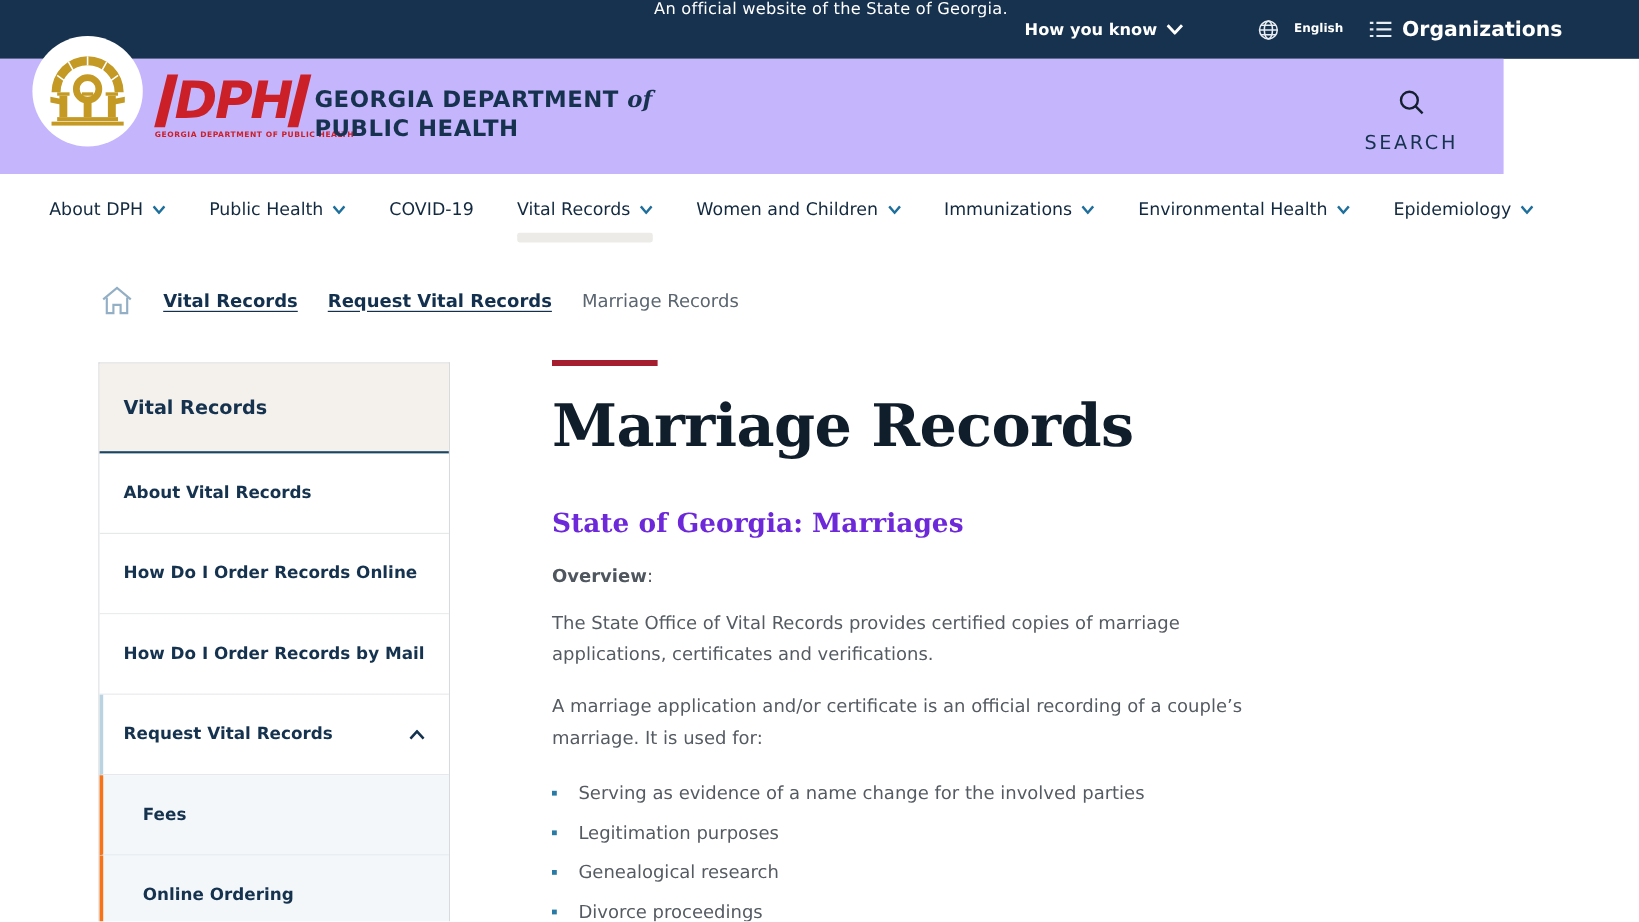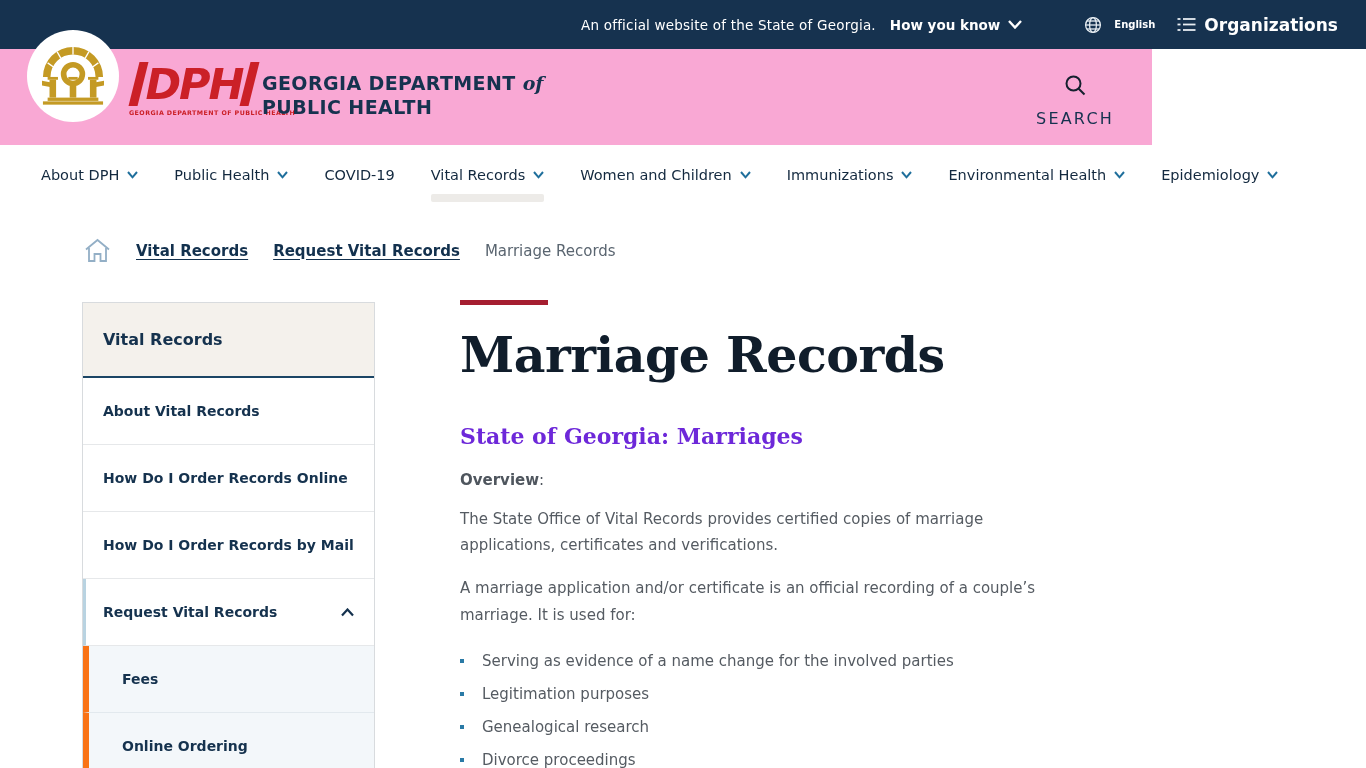--- a/index.html
+++ b/index.html
@@ -5,33 +5,33 @@
   * { margin:0; padding:0; box-sizing:border-box; }
   html,body { background:#ffffff; }
   .page {
     position:relative; width:1366px; height:768px; overflow:hidden;
     background:#ffffff; font-family:"DejaVu Sans","Liberation Sans",sans-serif;
   }
 
   
   .utility-bar {
     position:absolute; top:0; left:0; width:1366px; height:49px;
-    background:#16324f; display:flex; align-items:center; justify-content:flex-end;
-    padding-right:28px; color:#ffffff;
+    background:#16324f; display:flex; justify-content:flex-end;
+    padding-right:64px; color:#ffffff;
   }
   .utility-bar .official { font-size:13.5px; letter-spacing:.2px; }
   .utility-bar .hyk { display:flex; align-items:center; gap:8px; margin-left:14px;
     font-size:13.5px; font-weight:bold; cursor:pointer; }
   .utility-bar .lang { display:flex; align-items:center; gap:12px; margin-left:62px;
     font-size:10px; font-weight:bold; cursor:pointer; }
   .utility-bar .orgs { display:flex; align-items:center; gap:8px; margin-left:22px;
     font-size:17px; font-weight:bold; cursor:pointer; }
 
   
-  .header { position:absolute; top:49px; left:0; width:1152px; height:96px; background:#f9a8d4;padding-left:42px; }
+  .header { position:absolute; top:49px; left:0; width:1253px; height:96px; background:#c4b5fd;padding-left:42px; }
   .arch-circle {
     position:absolute; top:-19px; left:27px; width:92px; height:92px;
     background:#ffffff; border-radius:50%; z-index:6;
     display:flex; align-items:center; justify-content:center;
   }
   .dph-logo { position:absolute; left:129px; top:13px; width:130px; text-align:center; cursor:pointer; }
   .dph-letters { display:flex; align-items:flex-end; justify-content:center; gap:2px; color:#cb2027; }
   .dph-slash { width:9px; height:44px; background:#cb2027; transform:skewX(-14deg); }
   .dph-text { font-size:43px; font-weight:bold; font-style:italic; letter-spacing:-2px; line-height:1; color:#cb2027; }
   .dph-caption { margin-top:3px; font-size:6.3px; font-weight:bold; letter-spacing:.45px; color:#cb2027; white-space:nowrap; }
@@ -60,21 +60,21 @@
   
   .sidebar { position:absolute; top:302px; left:82px; width:293px;
     border:1px solid #d8dbde; border-bottom:none; background:#ffffff; }
   .sidebar-header { background:#f4f1ec; border-bottom:2px solid #1b4565;
     padding:27px 20px; font-size:16px; font-weight:bold; color:#15324e; cursor:pointer; }
   .side-item { height:67px; display:flex; align-items:center; padding:0 20px;
     font-size:14px; font-weight:bold; color:#15324e; border-bottom:1px solid #e6e8ea;
     background:#ffffff; cursor:pointer;text-align:right; }
   .side-item.expanded { border-left:3px solid #b9d3e1; padding-left:17px;
     justify-content:space-between; }
-  .side-item.sub { background:#f3f7fa; border-left:6px solid #f97316;
+  .side-item.sub { background:#f3f7fa; border-left:3px solid #f97316;
     border-bottom:1px solid #e2e9ee; padding-left:33px; }
 
   
   .main-col { position:absolute; top:300px; left:460px; width:620px; }
   .accent-bar { width:88px; height:5px; background:#a51e30; }
   .page-title { margin-top:24px; font-family:"DejaVu Serif","Liberation Serif",serif;
     font-size:49px; font-weight:bold; color:#101d2b; line-height:1.1; letter-spacing:-.5px; }
   .section-title { margin-top:40px; font-family:"DejaVu Serif","Liberation Serif",serif;
     font-size:22px; font-weight:bold; color:#6d28d9; }
   .overview-line { margin-top:22px; font-size:15px; color:#4f565e; }

